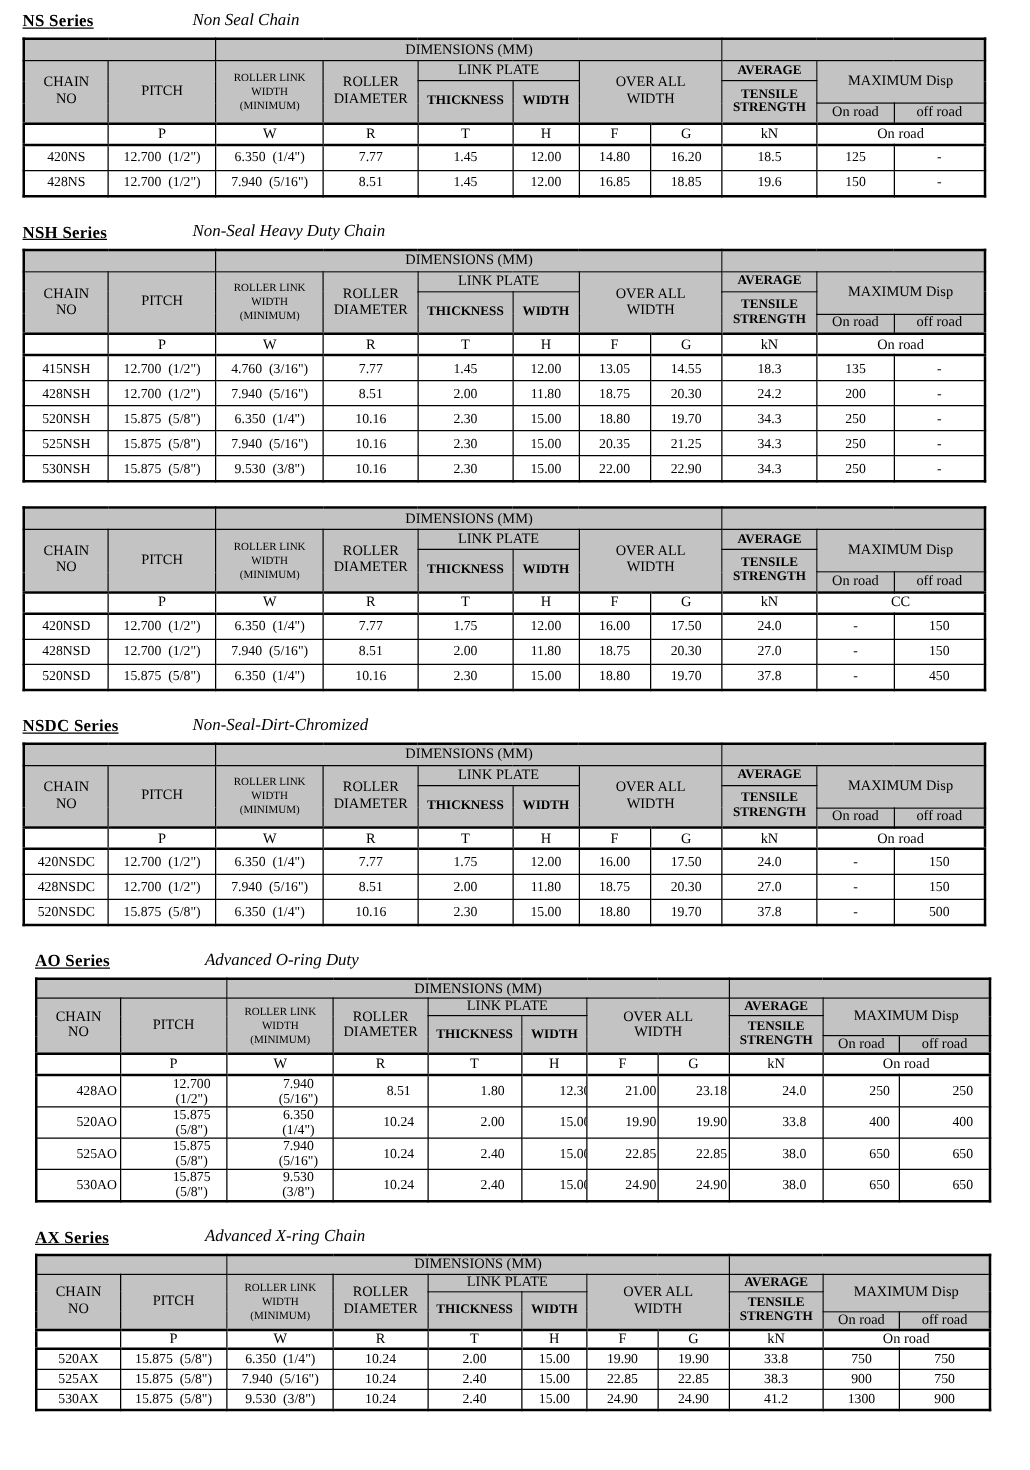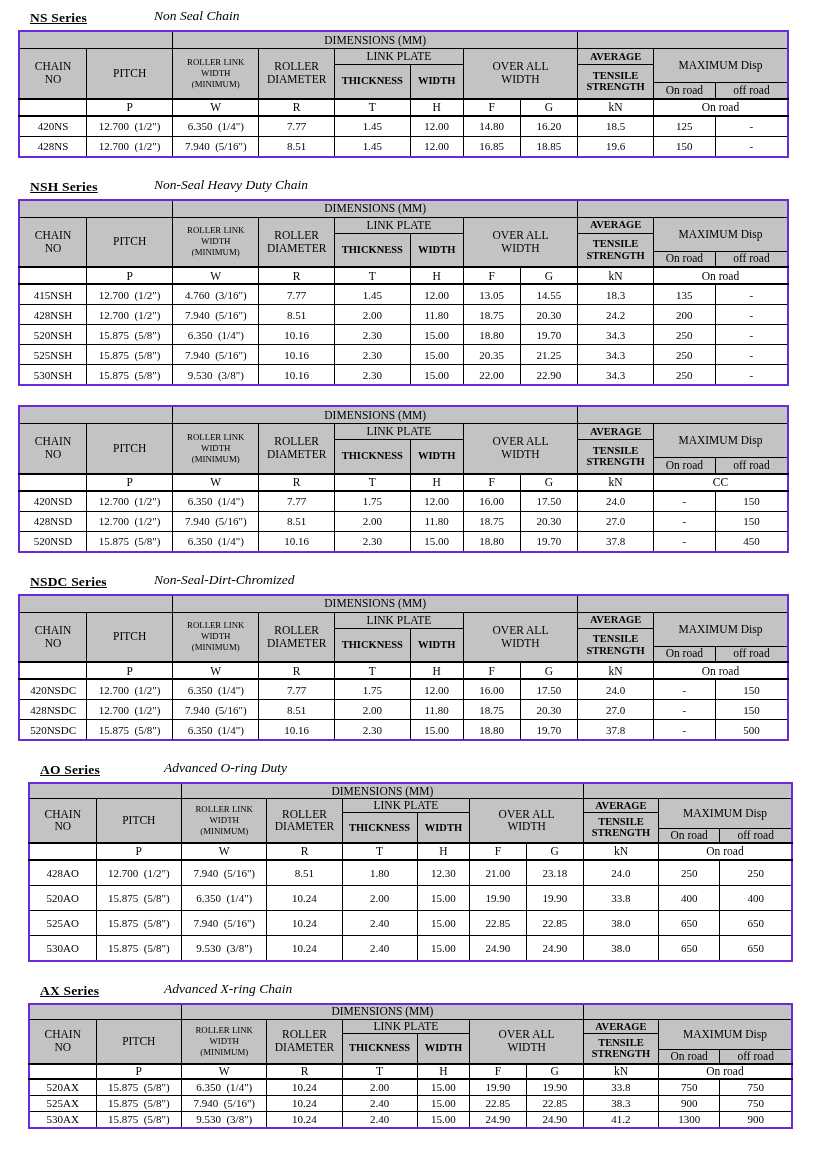--- a/index.html
+++ b/index.html
@@ -9,27 +9,27 @@
   }
   .page { padding: 8px 35px 0 18px; box-sizing: border-box; }
 
   .series-block { margin-top: 19px; }
   .series-block:first-child { margin-top: 0; }
   .series-ao, .series-ax { margin-left: 10px; margin-right: -4px; }
 
   .title-row { position: relative; height: 17px; margin-bottom: 5px; }
   .series-title {
     font-weight: bold; text-decoration: underline;
-    font-size: 13.5px; letter-spacing: .2px; margin-left: 12px;
+    font-size: 13.5px; letter-spacing: .2px;
   }
   .series-subtitle { position: absolute; left: 136px; top: 0; font-size: 13.5px; font-style: italic; }
 
   table.spec {
     width: 100%; border-collapse: collapse; table-layout: fixed;
-    border: 2px solid #6d28d9;
+    border: 2px solid #000000;
   }
   .spec th, .spec td {
     border: 1px solid #000; text-align: center; vertical-align: middle;
     padding: 0 1px; overflow: hidden;
   }
   
   col.c1 { width: 8.8%; }  col.c2 { width: 11.2%; } col.c3 { width: 11.2%; }
   col.c4 { width: 9.85%; } col.c5 { width: 9.85%; } col.c6 { width: 6.9%; }
   col.c7 { width: 7.4%; }  col.c8 { width: 7.5%; }  col.c9 { width: 9.85%; }
   col.c10 { width: 8.05%; } col.c11 { width: 9.45%; }
@@ -52,21 +52,21 @@
     background: #fff; height: 19px; font-size: 11px;
     border-top: 2px solid #000; border-bottom: 2px solid #000;
     white-space: pre-wrap;
   }
   .cell-dims { border-left: 2px solid #000; border-right: 2px solid #000; }
   .cell-tens { border-left: 2px solid #000; }
 
   
   .series-ao .row-dim td, .series-ao tr.hr1, .series-ao tr.hr3 { height: 14px; }
   .series-ao tr.hr2 { height: 16px; }
-  .series-ao tbody td { height: 24px; }
+  .series-ao tbody td { height: 24px; padding-left: 30px; }
   .series-ax .row-dim td, .series-ax tr.hr1, .series-ax tr.hr3 { height: 14px; }
   .series-ax tr.hr2 { height: 16px; }
   .series-ax tbody td { height: 15px; }
   .series-ax .row-sub td { height: 13px; }
 </style>
 </head>
 <body>
 
 <div class="page">
   <div class="series-block series-ns">

